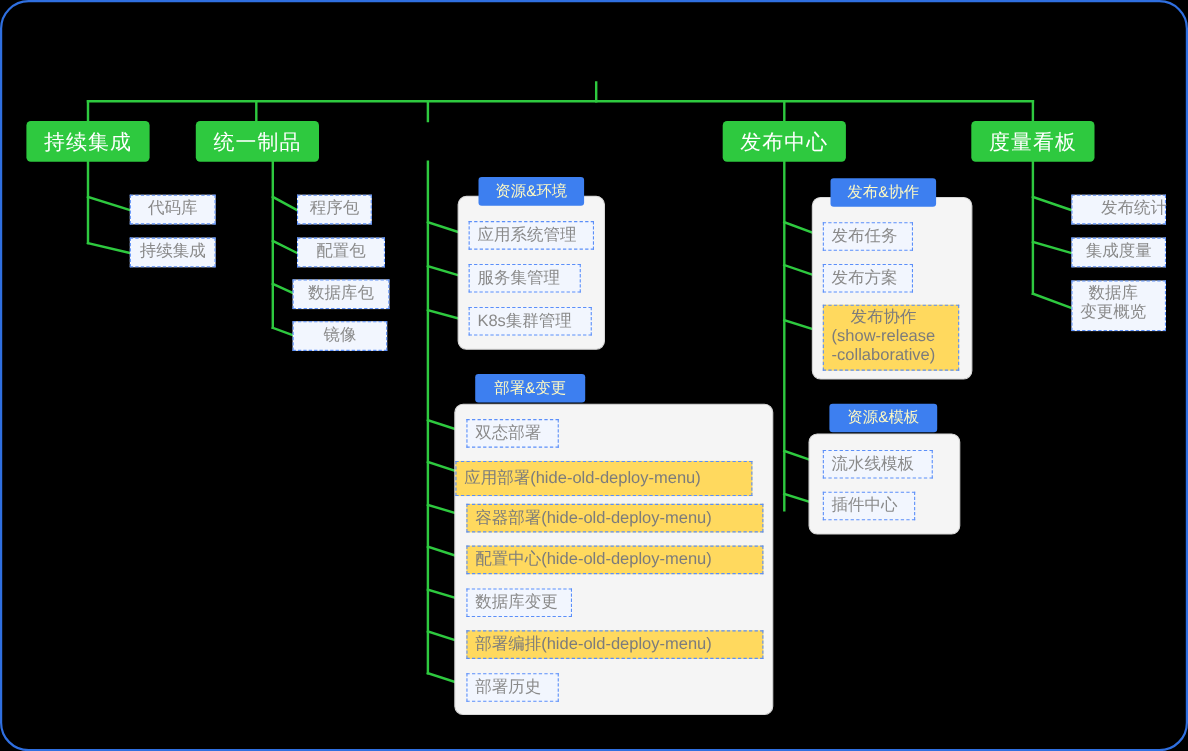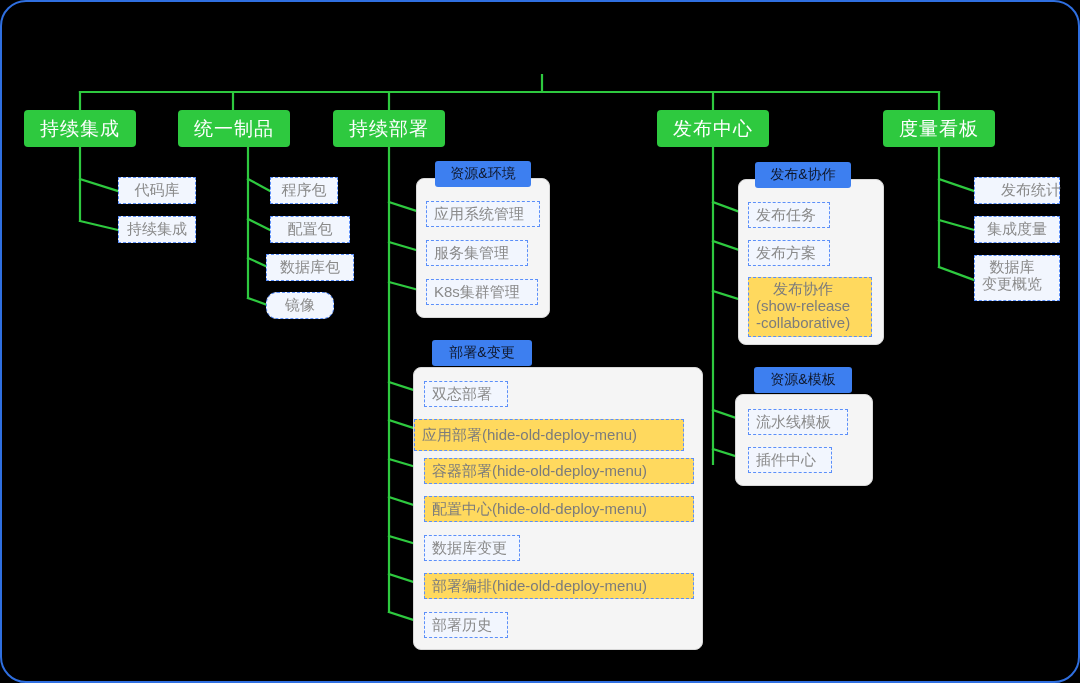--- a/index.html
+++ b/index.html
@@ -43,21 +43,21 @@
     background:#2ec93f;
     color:#ffffff;
     font-size:19px;
     letter-spacing:1px;
     border-radius:4px;
   }
   
   .group-tag{
     position:absolute;
     background:#3d7ff0;
-    color:#0f172a;
+    color:#fef9c3;
     font-size:14px;
     border-radius:3px;
     display:flex;align-items:center;justify-content:center;
     white-space:nowrap;
     z-index:5;
   }
   
   .panel{
     position:absolute;
     background:#f5f5f5;
@@ -144,33 +144,32 @@
       <path d="M937 218 L972 228"></path>
       <path d="M937 265 L972 278"></path>
     </g>
   </svg>
 
 
   <div class="node green-node" style="left:22px;top:108px;width:112px;height:37px;">持续集成</div>
 
   <div class="node green-node" style="left:176px;top:108px;width:112px;height:37px;">统一制品</div>
 
-  <div class="node green-node" style="left:331px;top:108px;width:112px;height:37px;">持续部署</div>
 
   <div class="node green-node" style="left:655px;top:108px;width:112px;height:37px;">发布中心</div>
 
   <div class="node green-node" style="left:881px;top:108px;width:112px;height:37px;">度量看板</div>
 
   <div class="leaf center" style="left:116px;top:175px;width:78px;height:27px;">代码库</div>
   <div class="leaf center" style="left:116px;top:214px;width:78px;height:27px;">持续集成</div>
 
   <div class="leaf center" style="left:268px;top:175px;width:68px;height:27px;">程序包</div>
   <div class="leaf center" style="left:268px;top:214px;width:80px;height:27px;">配置包</div>
   <div class="leaf center" style="left:264px;top:252px;width:88px;height:27px;">数据库包</div>
-  <div class="leaf center" style="left:264px;top:290px;width:68px;height:27px;border-radius:11px;">镜像</div>
+  <div class="leaf center" style="left:264px;top:290px;width:86px;height:27px;">镜像</div>
 
   <div class="panel" style="left:414px;top:176px;width:134px;height:140px;"></div>
   <div class="group-tag" style="left:433px;top:159px;width:96px;height:26px;">资源&amp;环境</div>
   <div class="leaf" style="left:424px;top:199px;width:114px;height:26px;">应用系统管理</div>
   <div class="leaf" style="left:424px;top:238px;width:102px;height:26px;">服务集管理</div>
   <div class="leaf" style="left:424px;top:277px;width:112px;height:26px;">K8s集群管理</div>
 
   <div class="panel" style="left:411px;top:365px;width:290px;height:283px;"></div>
   <div class="group-tag" style="left:430px;top:338px;width:100px;height:26px;">部署&amp;变更</div>
   <div class="leaf" style="left:422px;top:379px;width:84px;height:26px;">双态部署</div>

